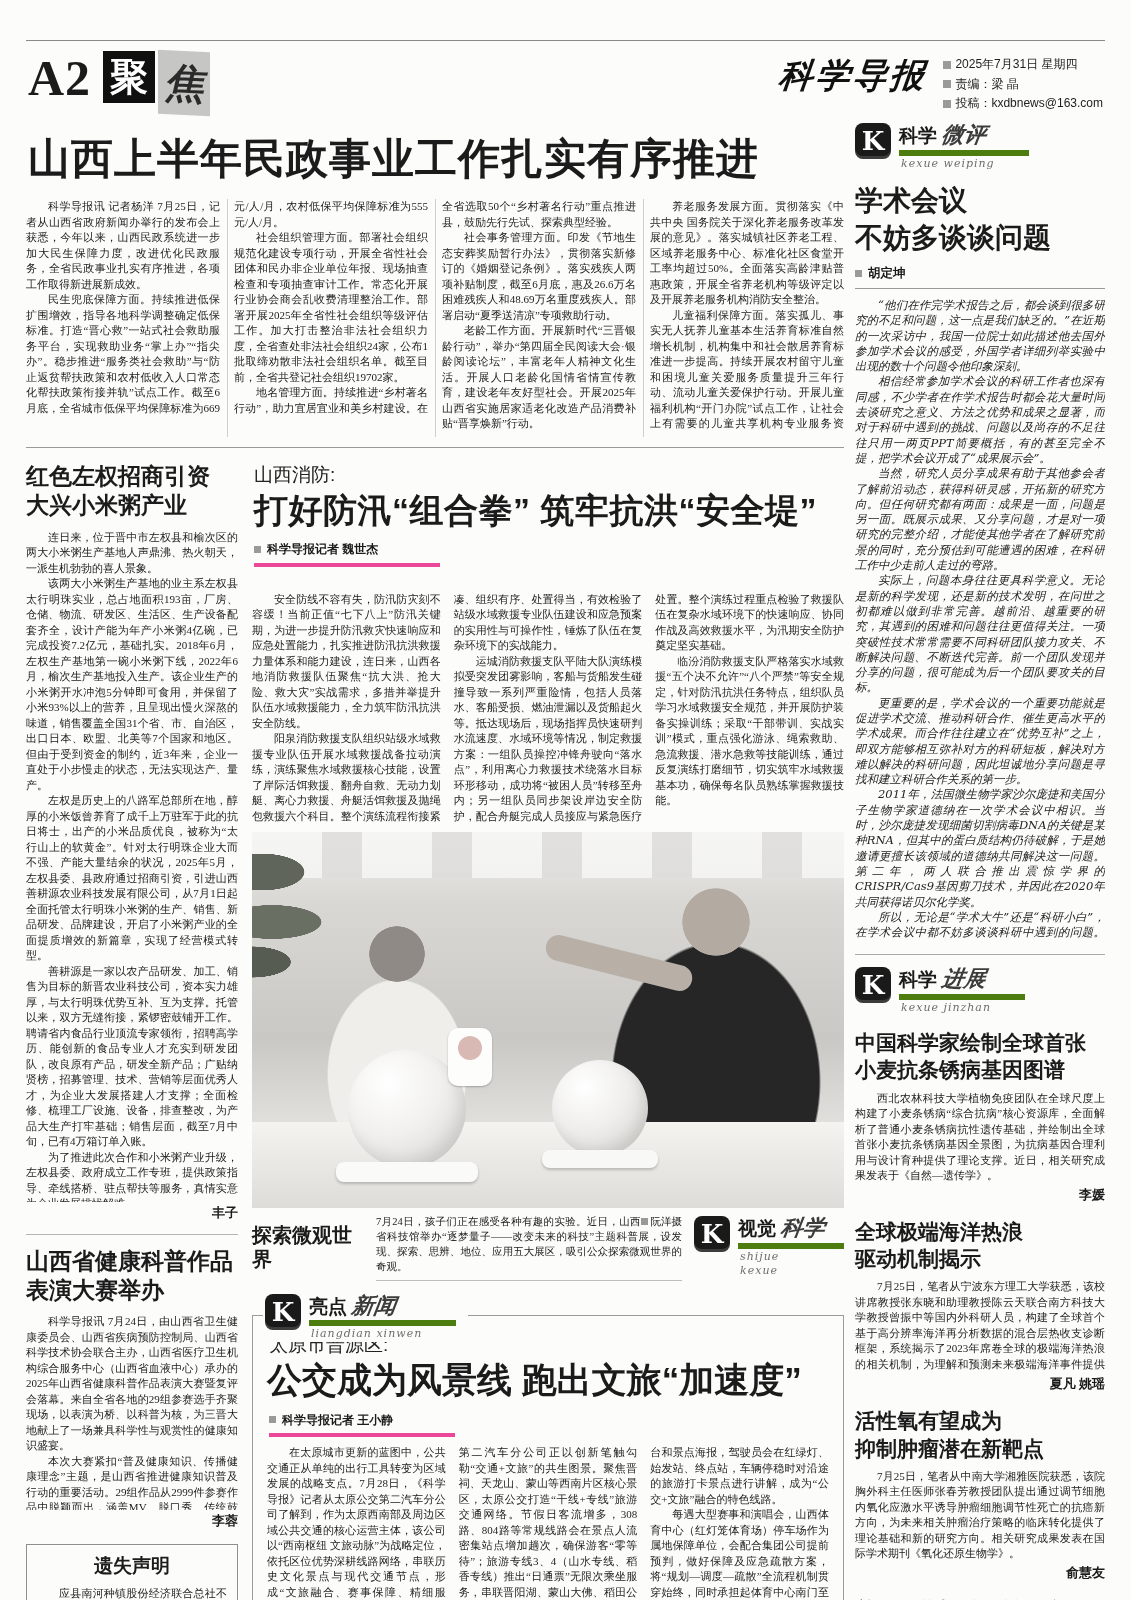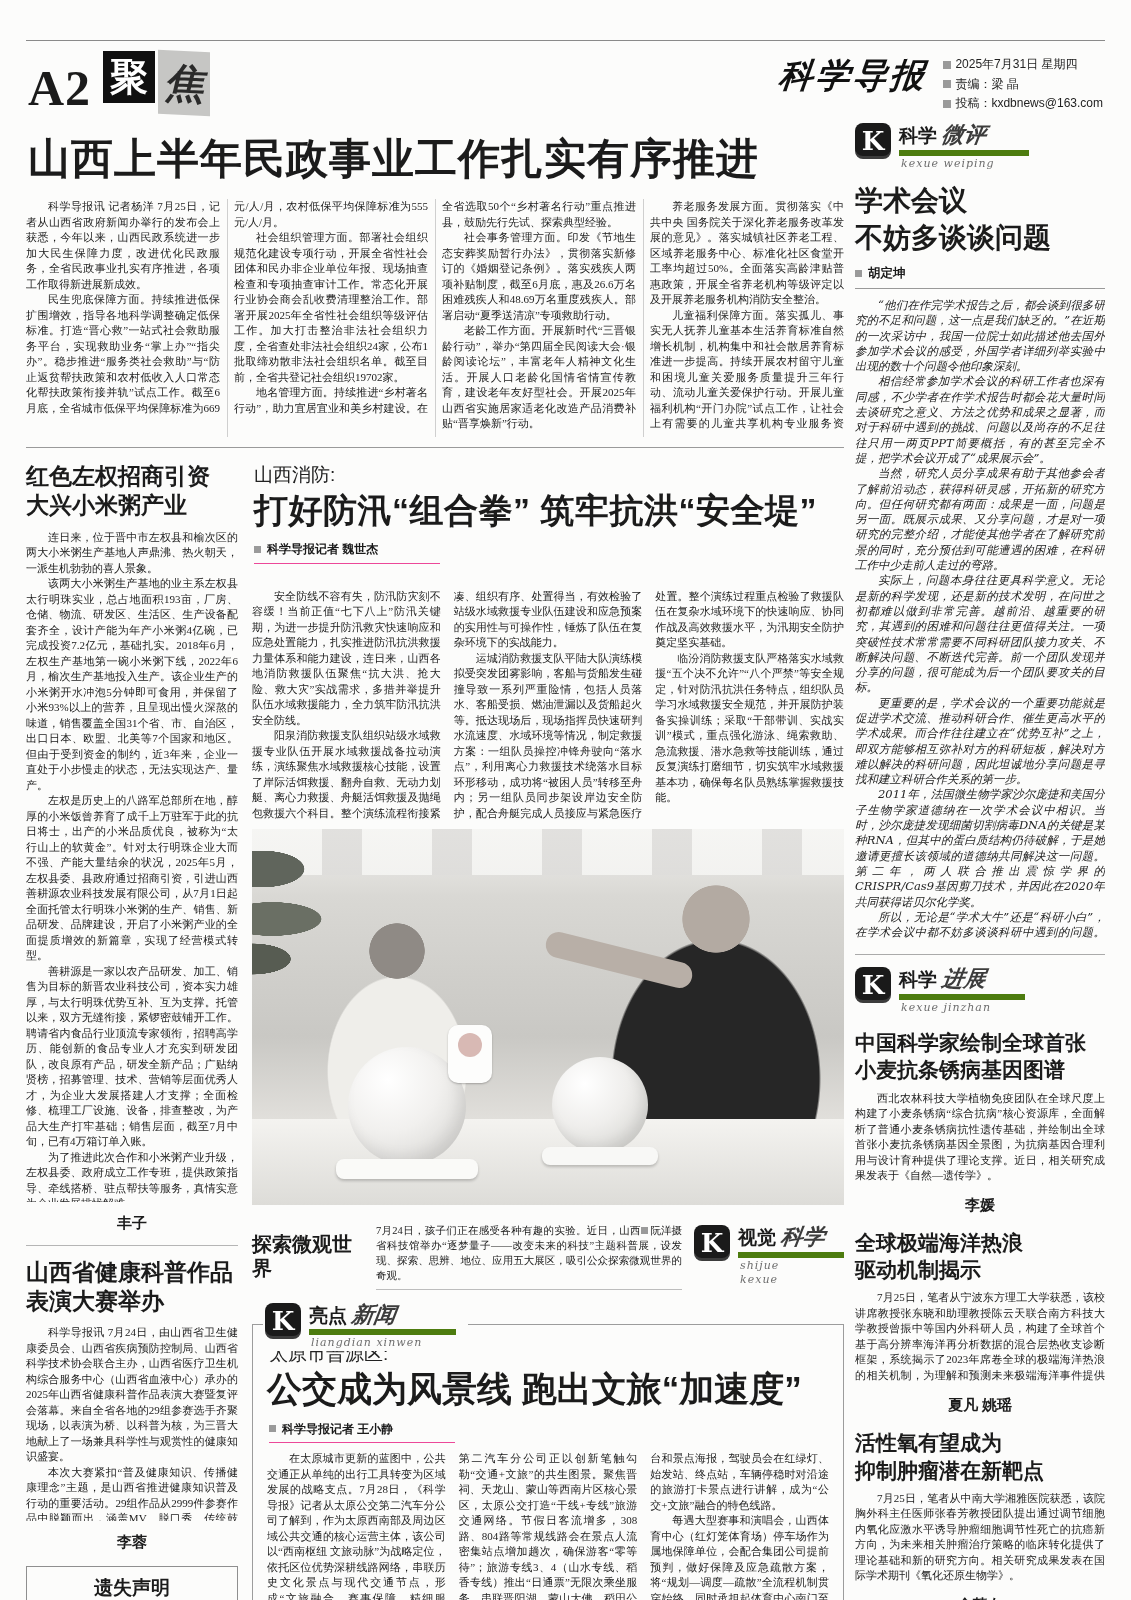--- a/index.html
+++ b/index.html
@@ -5,21 +5,21 @@
   html,body{margin:0;padding:0;}
   body{
     width:1131px;height:1600px;overflow:hidden;background:#fcfcfb;color:#1b1b1b;
     font-family:"Liberation Serif","DejaVu Serif",serif;position:relative;
   }
   .page{padding:0 26px;}
   .top-rule{border-top:1px solid #8a8a8a;margin-top:40px;}
   
   .hdr{display:flex;justify-content:space-between;align-items:flex-start;padding:10px 2px 6px 2px;}
   .hdr-left{display:flex;align-items:flex-start;gap:12px;}
-  .page-label{font:900 50px/1 "Liberation Serif","DejaVu Serif",serif;letter-spacing:1px;margin-top:12px;}
+  .page-label{font:900 50px/1 "Liberation Serif","DejaVu Serif",serif;letter-spacing:1px;margin-top:2px;}
   .focus-logo{display:flex;gap:3px;}
   .focus-a{width:52px;height:52px;background:#101010;color:#fff;display:flex;align-items:center;justify-content:center;
     font:900 38px/1 "DejaVu Serif",serif;}
   .focus-b{width:52px;height:64px;background:#c6c6c4;color:#2a2a2a;display:flex;align-items:center;justify-content:center;
     font:italic 900 40px/1 "DejaVu Serif",serif;transform:skewY(3deg);}
   .hdr-right{display:flex;align-items:flex-start;gap:16px;margin-top:6px;}
   .masthead{font:italic 700 34px/1.1 "DejaVu Serif",serif;letter-spacing:3px;transform:skewX(-6deg);color:#111;}
   .info-lines{display:flex;flex-direction:column;gap:4px;font:12px/1.3 "Liberation Sans","DejaVu Sans",sans-serif;color:#222;}
   .info-line{display:flex;align-items:center;gap:4px;}
   .sq{display:inline-block;width:8px;height:8px;background:#9a9a9a;flex:0 0 auto;}
@@ -30,29 +30,29 @@
   .h-main{font:900 42px/1.15 "Liberation Sans","DejaVu Sans",sans-serif;margin:14px 0 16px 2px;letter-spacing:1px;}
   .body-text{font:11px/15.5px "Liberation Serif","DejaVu Serif",serif;color:#1c1c1c;}
   .para{margin:0;text-indent:2em;text-align:justify;}
   .cols4{column-count:4;column-gap:14px;column-rule:1px solid #cfcfcf;height:238px;overflow:hidden;}
   .zone-divider{border-top:1px solid #9a9a9a;margin:10px 0 0 0;}
   
   .lower-grid{display:grid;grid-template-columns:212px 592px;column-gap:14px;margin-top:12px;align-items:start;}
   .sub-title{font:800 23px/1.25 "Liberation Sans","DejaVu Sans",sans-serif;white-space:pre-line;margin:2px 0 10px 0;}
   .zq-body{height:672px;overflow:hidden;}
   .health-body{height:196px;overflow:hidden;}
-  .byline{font-weight:bold;text-align:center;font-size:15px;margin-top:12px;}
+  .byline{font-weight:bold;text-align:right;font-size:13px;margin-top:2px;}
   .thin-rule{border-top:1px solid #b5b5b5;margin:12px 0;}
   .notice-box{border:1px solid #8f8f8f;padding:8px 10px 14px 10px;margin-top:14px;}
   .notice-title{font:800 19px/1.2 "Liberation Sans","DejaVu Sans",sans-serif;text-align:center;margin:2px 0 8px 0;}
   
   .kicker{font:400 19px/1.2 "Liberation Sans","DejaVu Sans",sans-serif;color:#222;margin:4px 0 4px 2px;}
   .h-fire{font:900 34px/1.15 "Liberation Sans","DejaVu Sans",sans-serif;margin:0 0 12px 2px;letter-spacing:0.5px;}
   .reporter{display:flex;align-items:center;gap:6px;font:bold 12px/1.2 "Liberation Sans","DejaVu Sans",sans-serif;
-    border-bottom:1px solid #ec4899;width:186px;padding-bottom:6px;margin:2px 0 8px 2px;}
+    border-bottom:4px solid #ec4899;width:186px;padding-bottom:6px;margin:2px 0 8px 2px;}
   .cols3{column-count:3;column-gap:13px;overflow:hidden;}
   .fire-cols{height:234px;margin-top:25px;}
   
   .photo{position:relative;width:592px;height:376px;margin-top:6px;background:linear-gradient(#f0efec 0%,#d9d8d4 18%,#c9c8c4 55%,#e4e2de 80%,#f2f1ee 100%);overflow:hidden;}
   .ceiling{position:absolute;left:0;top:0;width:100%;height:46px;background:repeating-linear-gradient(90deg,#f7f7f5 0 70px,#dedddb 70px 110px);opacity:.8;}
   .leaves{position:absolute;left:-30px;top:-20px;width:150px;height:180px;background:
     radial-gradient(ellipse 60px 26px at 40px 60px,#60655c 70%,transparent 71%),
     radial-gradient(ellipse 70px 24px at 50px 110px,#6a6f64 70%,transparent 71%),
     radial-gradient(ellipse 55px 22px at 30px 150px,#575c52 70%,transparent 71%);}
   .person-left{position:absolute;left:70px;top:92px;width:150px;height:210px;background:
@@ -69,21 +69,21 @@
   .table{position:absolute;left:0;bottom:0;width:100%;height:86px;background:linear-gradient(#f4f3f0,#dddcd8);}
   .dome1{position:absolute;left:96px;bottom:40px;width:118px;height:118px;border-radius:50%;
     background:radial-gradient(circle at 34% 28%,#ffffff 0%,#f1f0ee 45%,#cfcecb 100%);box-shadow:inset -6px -8px 14px rgba(0,0,0,.08);}
   .dome1-base{position:absolute;left:84px;bottom:26px;width:142px;height:20px;border-radius:8px;background:#fafaf8;box-shadow:0 2px 3px rgba(0,0,0,.2);}
   .dome2{position:absolute;left:300px;bottom:52px;width:96px;height:96px;border-radius:50%;
     background:radial-gradient(circle at 34% 28%,#ffffff 0%,#efeeec 45%,#ccccc8 100%);box-shadow:inset -5px -7px 12px rgba(0,0,0,.08);}
   .dome2-base{position:absolute;left:290px;bottom:40px;width:116px;height:18px;border-radius:8px;background:#f8f8f6;box-shadow:0 2px 3px rgba(0,0,0,.2);}
   .sticker{position:absolute;left:196px;top:196px;width:44px;height:58px;border-radius:10px;background:#fdfdfc;box-shadow:0 1px 2px rgba(0,0,0,.25);}
   .sticker:after{content:"";position:absolute;left:10px;top:8px;width:24px;height:24px;border-radius:50%;background:#d8b9b4;}
   
-  .caption-row{display:grid;grid-template-columns:112px 1fr 150px;column-gap:12px;margin-top:18px;align-items:center;}
+  .caption-row{display:grid;grid-template-columns:112px 1fr 150px;column-gap:12px;margin-top:6px;align-items:center;}
   .caption-label{font:800 20px/1.2 "Liberation Sans","DejaVu Sans",sans-serif;}
   .caption-text{font:10.5px/15px "Liberation Serif","DejaVu Serif",serif;text-align:justify;border-bottom:1px solid #bdbdbd;padding-bottom:6px;}
   .caption-credit{float:right;font-weight:normal;white-space:nowrap;}
   .caption-credit .sq{margin-right:3px;}
   
   .khead{display:flex;align-items:flex-start;gap:8px;}
   .kbox{width:36px;height:36px;background:#1a1a1a;color:#fff;border-radius:8px;display:flex;align-items:center;justify-content:center;
     font:700 26px/1 "DejaVu Serif",serif;box-shadow:inset 0 -3px 0 rgba(255,255,255,.15);flex:0 0 auto;}
   .khead-right{display:flex;flex-direction:column;}
   .khead-titles{display:flex;align-items:baseline;gap:5px;}

